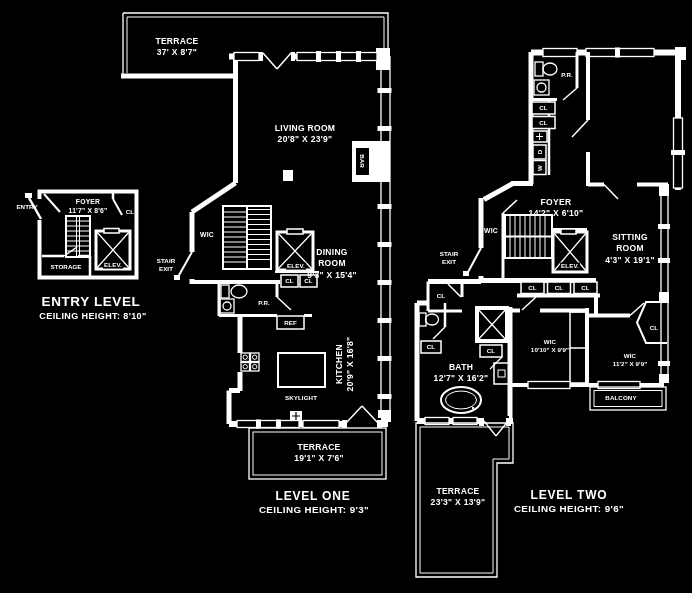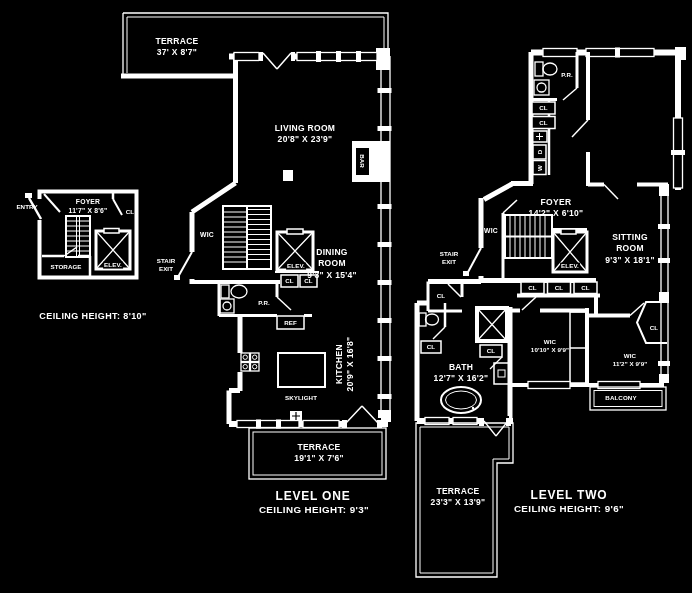--- a/index.html
+++ b/index.html
@@ -263,20 +263,21 @@
     <path class="w1" d="M420,427 H509 V459 H493 V573 H420 Z"></path>
   </g>
 </svg>
 
   <div class="lbl xs" style="left:27px;top:207px;">ENTRY</div>
   <div class="lbl sm" style="left:88px;top:206px;">FOYER
 11'7" X 8'6"</div>
   <div class="lbl xs" style="left:130px;top:212px;">CL</div>
   <div class="lbl xs" style="left:66px;top:267px;">STORAGE</div>
   <div class="lbl xs onx" style="left:113px;top:265px;">ELEV.</div>
+  <div class="lbl title" style="left:91px;top:302px;">ENTRY LEVEL</div>
   <div class="lbl ceil" style="left:93px;top:316px;">CEILING HEIGHT: 8'10"</div>
 
   <div class="lbl" style="left:177px;top:47px;">TERRACE
 37' X 8'7"</div>
   <div class="lbl" style="left:305px;top:134px;">LIVING ROOM
 20'8" X 23'9"</div>
   <div class="lbl xs rotcw" style="left:362px;top:161px;">BAR</div>
   <div class="lbl sm" style="left:207px;top:235px;">WIC</div>
   <div class="lbl xs" style="left:166px;top:265px;">STAIR
 EXIT</div>
@@ -302,21 +303,21 @@
   <div class="lbl xs rotccw" style="left:539.5px;top:152px;">D</div>
   <div class="lbl xs rotccw" style="left:539.5px;top:167.5px;">W</div>
   <div class="lbl" style="left:556px;top:208px;">FOYER
 14'2" X 6'10"</div>
   <div class="lbl sm" style="left:491px;top:231px;">WIC</div>
   <div class="lbl xs" style="left:449px;top:258px;">STAIR
 EXIT</div>
   <div class="lbl xs onx" style="left:570px;top:266px;">ELEV.</div>
   <div class="lbl" style="left:630px;top:249px;">SITTING
 ROOM
-9'3" X 18'1"</div>
+4'3" X 19'1"</div>
   <div class="lbl xs" style="left:532.5px;top:287.5px;">CL</div>
   <div class="lbl xs" style="left:559px;top:287.5px;">CL</div>
   <div class="lbl xs" style="left:585.5px;top:287.5px;">CL</div>
   <div class="lbl xs" style="left:441px;top:296px;">CL</div>
   <div class="lbl xs" style="left:431px;top:347px;">CL</div>
   <div class="lbl xs" style="left:491px;top:351px;">CL</div>
   <div class="lbl xs" style="left:654px;top:328px;">CL</div>
   <div class="lbl" style="left:461px;top:373px;">BATH
 12'7" X 16'2"</div>
   <div class="lbl xs" style="left:550px;top:346px;">WIC

